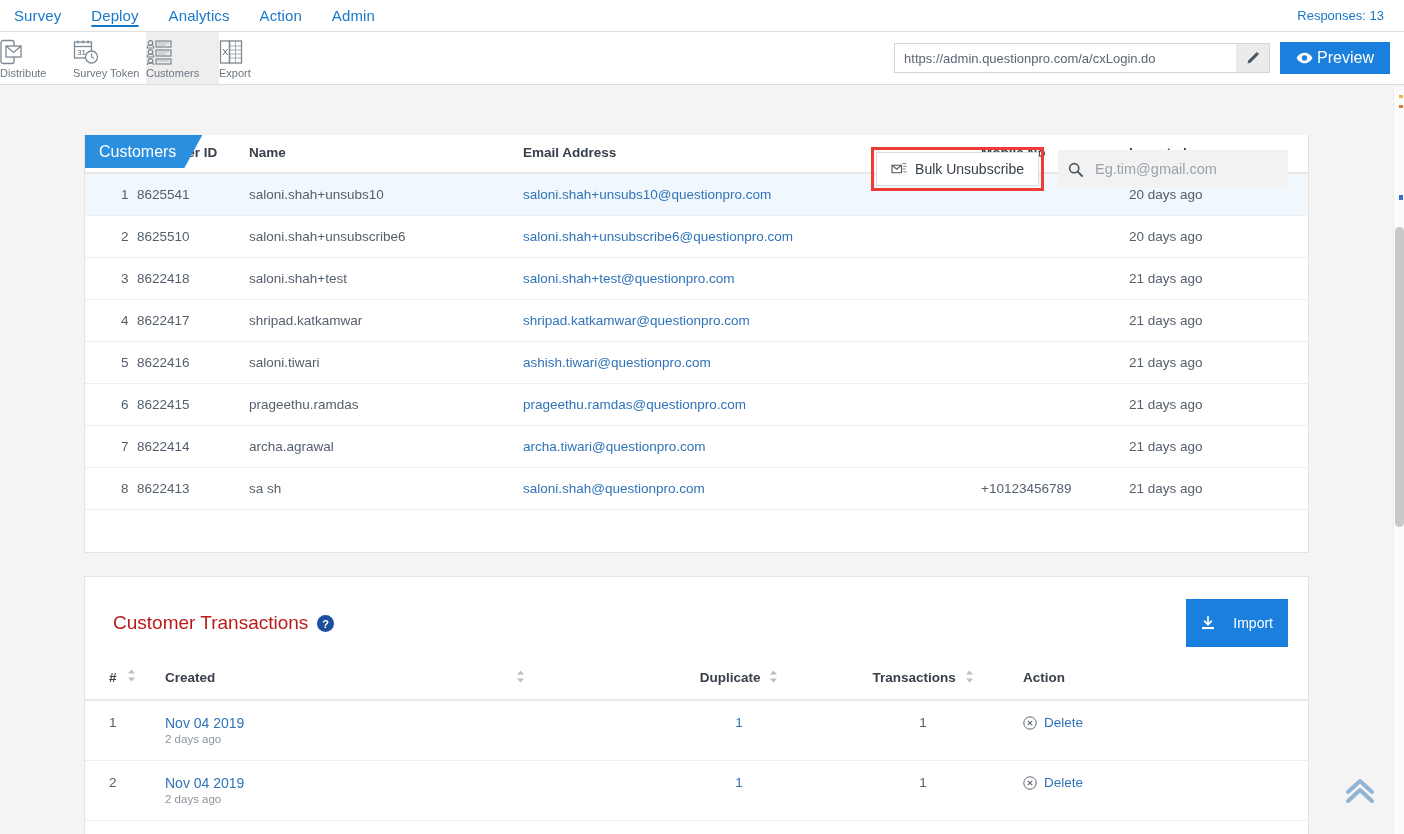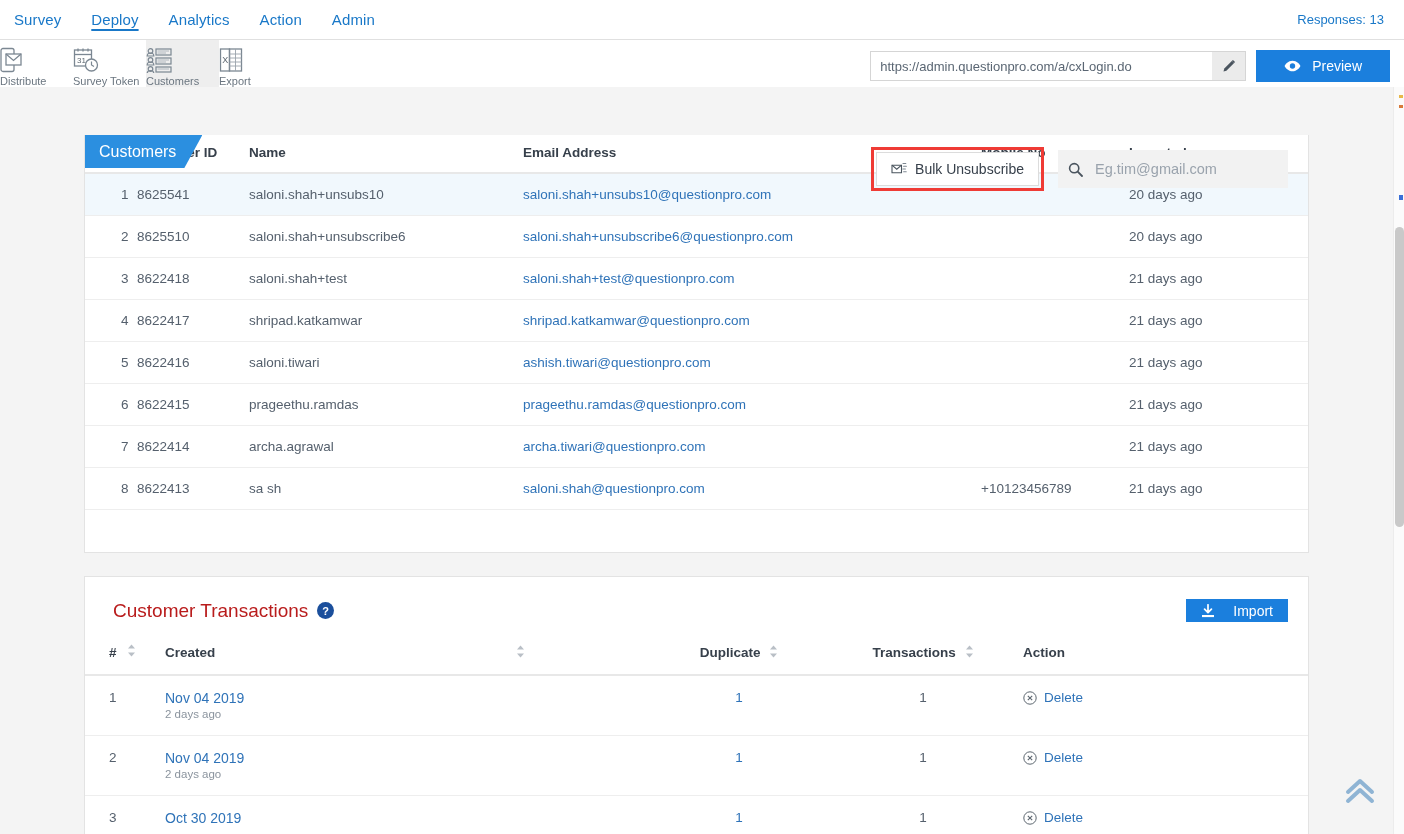--- a/index.html
+++ b/index.html
@@ -7,21 +7,21 @@
     margin: 0; padding: 0;
     width: 1404px; height: 834px;
     overflow: hidden;
     font-family: "Liberation Sans", sans-serif;
     background: #f4f4f4;
     color: #3b4a5a;
   }
 
   
   .topnav {
-    height: 40px;
+    height: 32px;
     background: #ffffff;
     border-bottom: 1px solid #e0e0e0;
     display: flex;
     align-items: center;
     padding: 0 14px;
     position: relative;
   }
   .topnav-item {
     font-size: 15px;
     color: #1978c8;
@@ -92,27 +92,27 @@
   .url-edit {
     width: 33px; height: 28px;
     background: #ebebeb;
     display: flex; align-items: center; justify-content: center;
     cursor: pointer;
     flex-shrink: 0;
   }
   .preview-btn {
     background: #1b7fdd;
     color: #fff;
-    font-size: 14px;
+    font-size: 16px;
     height: 32px;
-    padding: 0 28px;
+    padding: 0 16px;
     border: none;
     display: flex;
     align-items: center;
-    gap: 11px;
+    gap: 4px;
     cursor: pointer;
     font-family: "Liberation Sans", sans-serif;
   }
 
   
   .page {
     position: absolute;
     top: 87px; left: 0; right: 11px; bottom: 0;
     background: #f4f4f4;
     overflow: hidden;
@@ -238,21 +238,21 @@
   .help-icon {
     margin-left: 9px;
     display: inline-flex;
     vertical-align: -3px;
   }
   .import-btn {
     margin-left: auto;
     background: #1b7fdd;
     color: #fff;
     border: none;
-    height: 23px;
+    height: 48px;
     padding: 0 15px;
     font-size: 14px;
     display: flex;
     align-items: center;
     gap: 18px;
     cursor: pointer;
     font-family: "Liberation Sans", sans-serif;
   }
   .tx-table {
     width: 100%;

